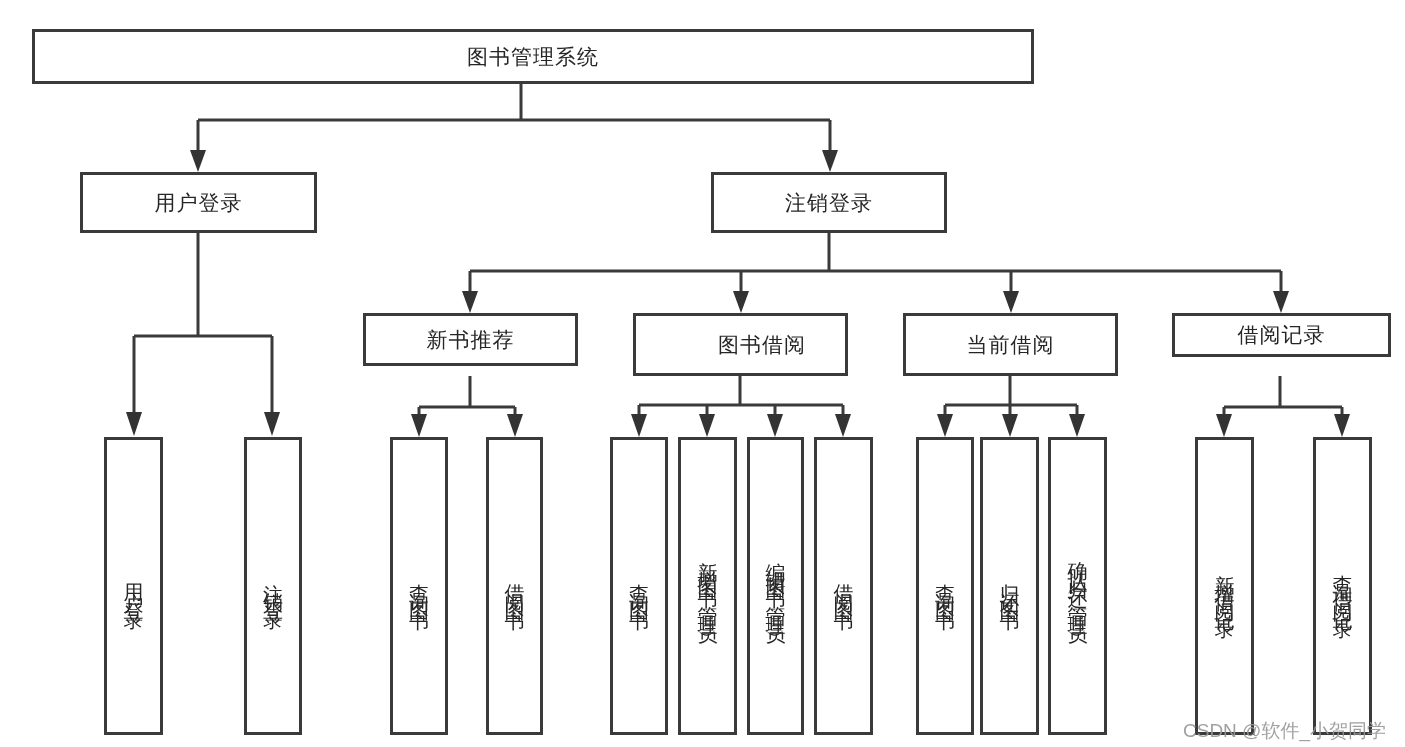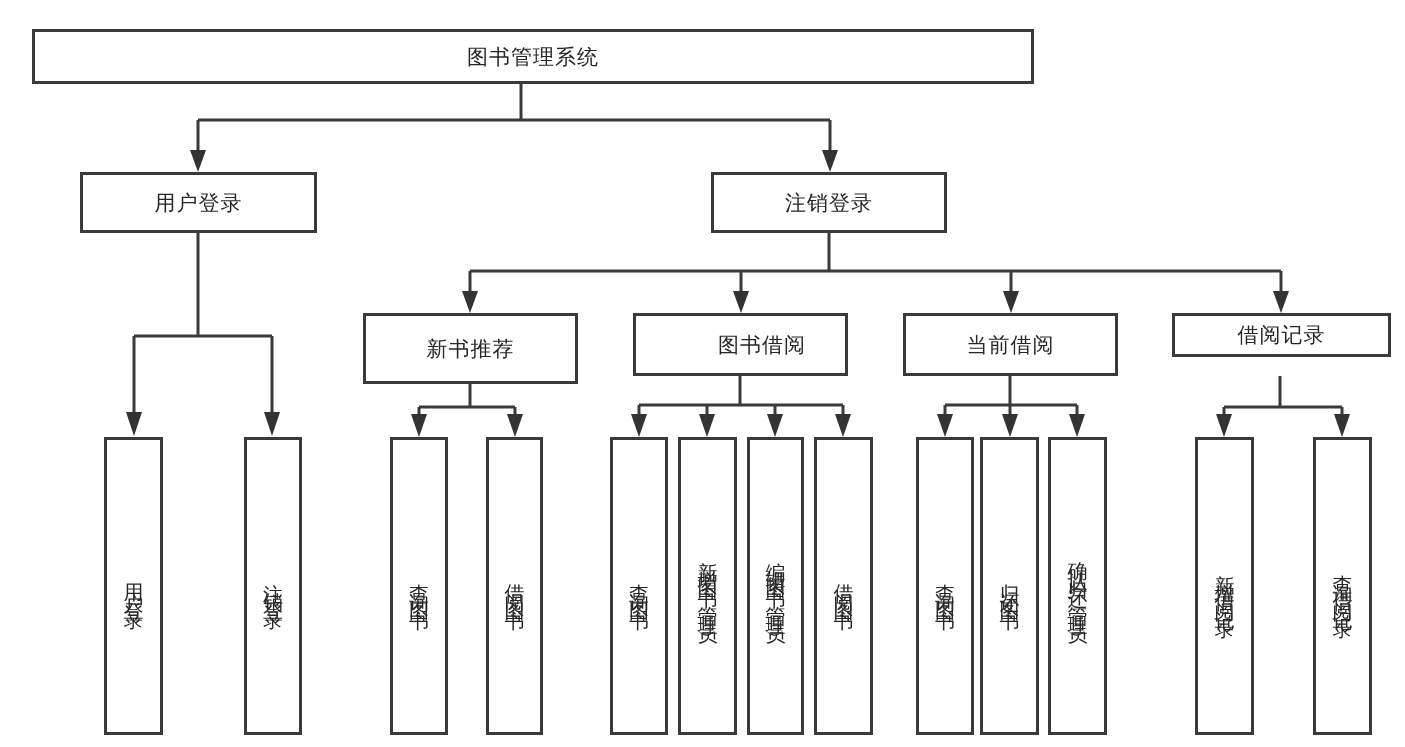--- a/index.html
+++ b/index.html
@@ -113,21 +113,21 @@
     <span>图书管理系统</span>
   </div>
 
   <div class="hbox" style="left:80px; top:172px; width:237px; height:61px;">
     <span>用户登录</span>
   </div>
   <div class="hbox" style="left:711px; top:172px; width:236px; height:61px;">
     <span>注销登录</span>
   </div>
 
-  <div class="hbox" style="left:363px; top:313px; width:215px; height:71px;">
+  <div class="hbox" style="left:363px; top:313px; width:215px; height:53px;">
     <span>新书推荐</span>
   </div>
   <div class="hbox" style="left:633px; top:313px; width:215px; height:63px;padding-left:43px;">
     <span>图书借阅</span>
   </div>
   <div class="hbox" style="left:903px; top:313px; width:215px; height:63px;text-align:center;">
     <span>当前借阅</span>
   </div>
   <div class="hbox" style="left:1172px; top:313px; width:219px; height:44px;">
     <span>借阅记录</span>
@@ -170,14 +170,15 @@
     <span class="vlabel">确认归还（管理员）</span>
   </div>
 
   <div class="vbox" style="left:1195px; width:59px;">
     <span class="vlabel">新增借阅记录</span>
   </div>
   <div class="vbox" style="left:1313px; width:59px;">
     <span class="vlabel">查询借阅记录</span>
   </div>
 
+  <div id="watermark">CSDN @软件_小贺同学</div>
 
 </div>
 
 </body></html>

